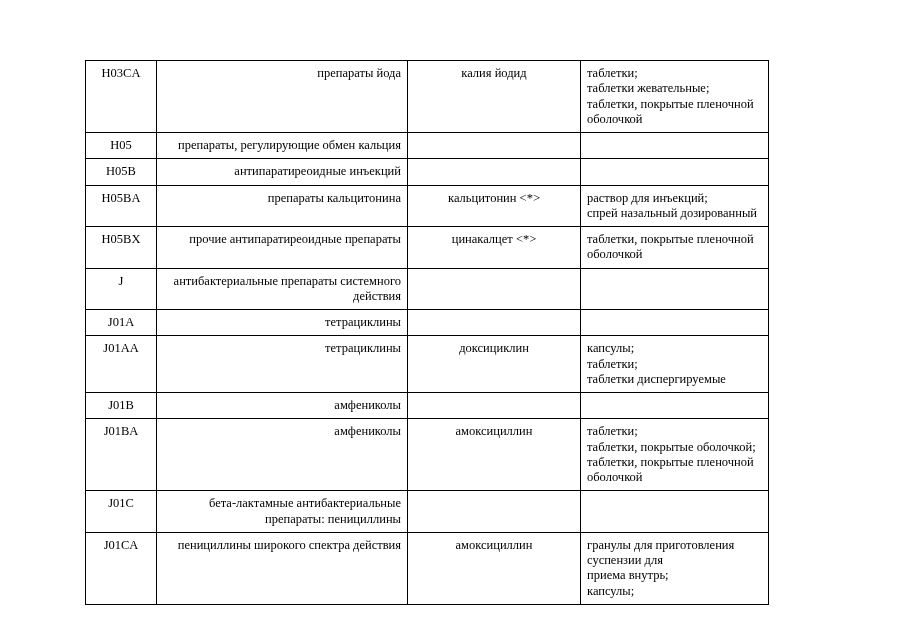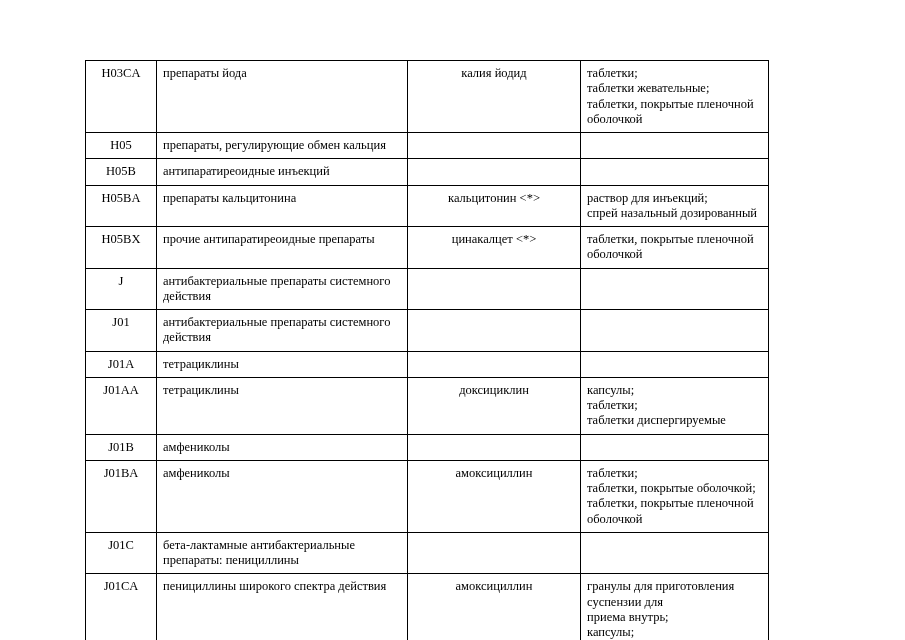--- a/index.html
+++ b/index.html
@@ -34,21 +34,21 @@
     padding: 5px 6px;
     white-space: pre-line;
     word-wrap: break-word;
   }
   td.cell-code {
     width: 58px;
     text-align: center;
   }
   td.cell-description {
     width: 238px;
-    text-align: left;
+    text-align: right;
   }
   td.cell-drug {
     width: 160px;
     text-align: center;
   }
   td.cell-forms {
     width: 175px;
     text-align: left;
   }
 </style>
@@ -91,26 +91,20 @@
           <td class="cell-drug">цинакалцет &lt;*&gt;</td>
           <td class="cell-forms">таблетки, покрытые пленочной оболочкой</td>
         </tr>
         <tr>
           <td class="cell-code">J</td>
           <td class="cell-description">антибактериальные препараты системного действия</td>
           <td class="cell-drug"></td>
           <td class="cell-forms"></td>
         </tr>
         <tr>
-          <td class="cell-code">J01</td>
-          <td class="cell-description">антибактериальные препараты системного действия</td>
-          <td class="cell-drug"></td>
-          <td class="cell-forms"></td>
-        </tr>
-        <tr>
           <td class="cell-code">J01A</td>
           <td class="cell-description">тетрациклины</td>
           <td class="cell-drug"></td>
           <td class="cell-forms"></td>
         </tr>
         <tr>
           <td class="cell-code">J01AA</td>
           <td class="cell-description">тетрациклины</td>
           <td class="cell-drug">доксициклин</td>
           <td class="cell-forms">капсулы;

